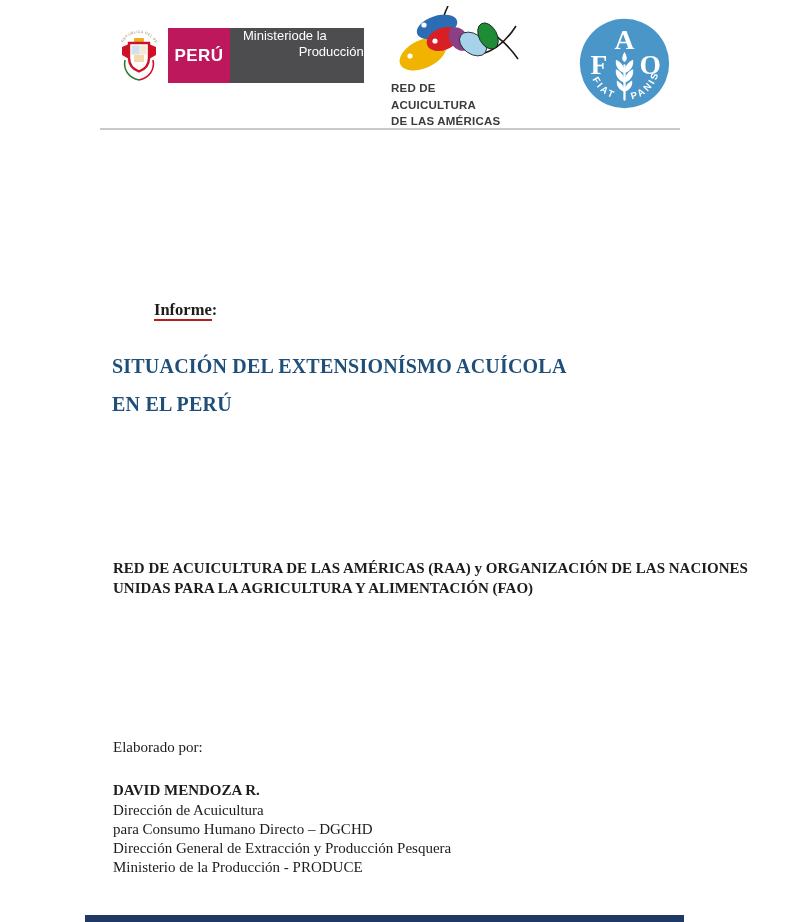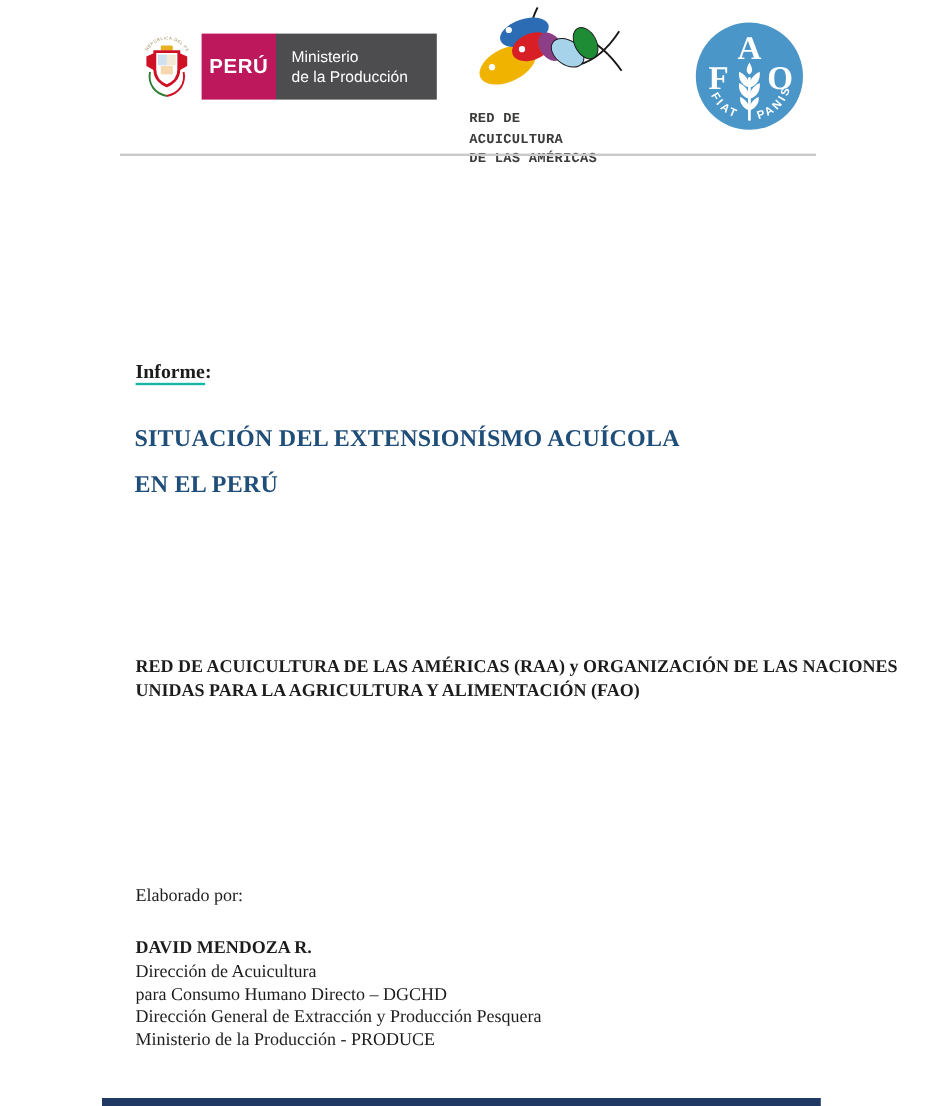--- a/index.html
+++ b/index.html
@@ -21,51 +21,51 @@
   .peru-box {
     width: 62px; height: 55px; background: #be185d;
     color: #ffffff; font-family: "Liberation Sans", sans-serif;
     font-size: 17px; font-weight: bold; letter-spacing: 0.5px;
     display: flex; align-items: center; justify-content: center;
   }
   .ministry-box {
     width: 134px; height: 55px; background: #4d4d4f;
     color: #ffffff; font-family: "Liberation Sans", sans-serif;
     font-size: 13px; line-height: 16px;
-    display: flex; flex-direction: column; justify-content: center;
+    display: flex; flex-direction: row; justify-content: center;
     padding-left: 13px;
   }
   .raa-logo { position: absolute; left: 385px; top: 6px; width: 140px; }
   .raa-fish { width: 138px; height: 70px; display: block; }
   .raa-text {
-    margin-top: 16px; margin-left: 6px;
-    font-family: Liberation Mono, monospace;
+    margin-top: 4px; margin-left: 6px;
+    font-family: Liberation Sans, sans-serif;
     font-size: 11.5px; font-weight: bold; line-height: 16.5px;
     color: #3b3b3a; letter-spacing: 0.2px;
   }
   .fao-logo { position: absolute; left: 577px; top: 16px; width: 95px; height: 95px; }
 
   .divider {
     position: absolute; left: 100px; top: 128px;
     width: 580px; height: 2px; background: #c9c9c9;
   }
 
   
   .informe {
     position: absolute; left: 113px; top: 300px;
     font-size: 16.5px; font-weight: bold; color: #1c1c1c;
   }
-  .informe .u { border-bottom: 2px solid #14b8a6; }
+  .informe .u { border-bottom: 2px solid #b91c1c; margin-left: 41px; }
   .doc-title {
     position: absolute; left: 112px; top: 347px;
     font-size: 20px; font-weight: bold; line-height: 38px;
     color: #1f4e79; letter-spacing: 0.2px;
   }
   .orgs {
-    position: absolute; left: 113px; top: 547px;
+    position: absolute; left: 113px; top: 559px;
     font-size: 15px; font-weight: bold; line-height: 19.5px;
     color: #1c1c1c;
   }
   .prepared {
     position: absolute; left: 113px; top: 739px;
     font-size: 15px; color: #1c1c1c;
   }
   .author-name {
     position: absolute; left: 113px; top: 782px;
     font-size: 15px; font-weight: bold; color: #1c1c1c; text-align: center;

